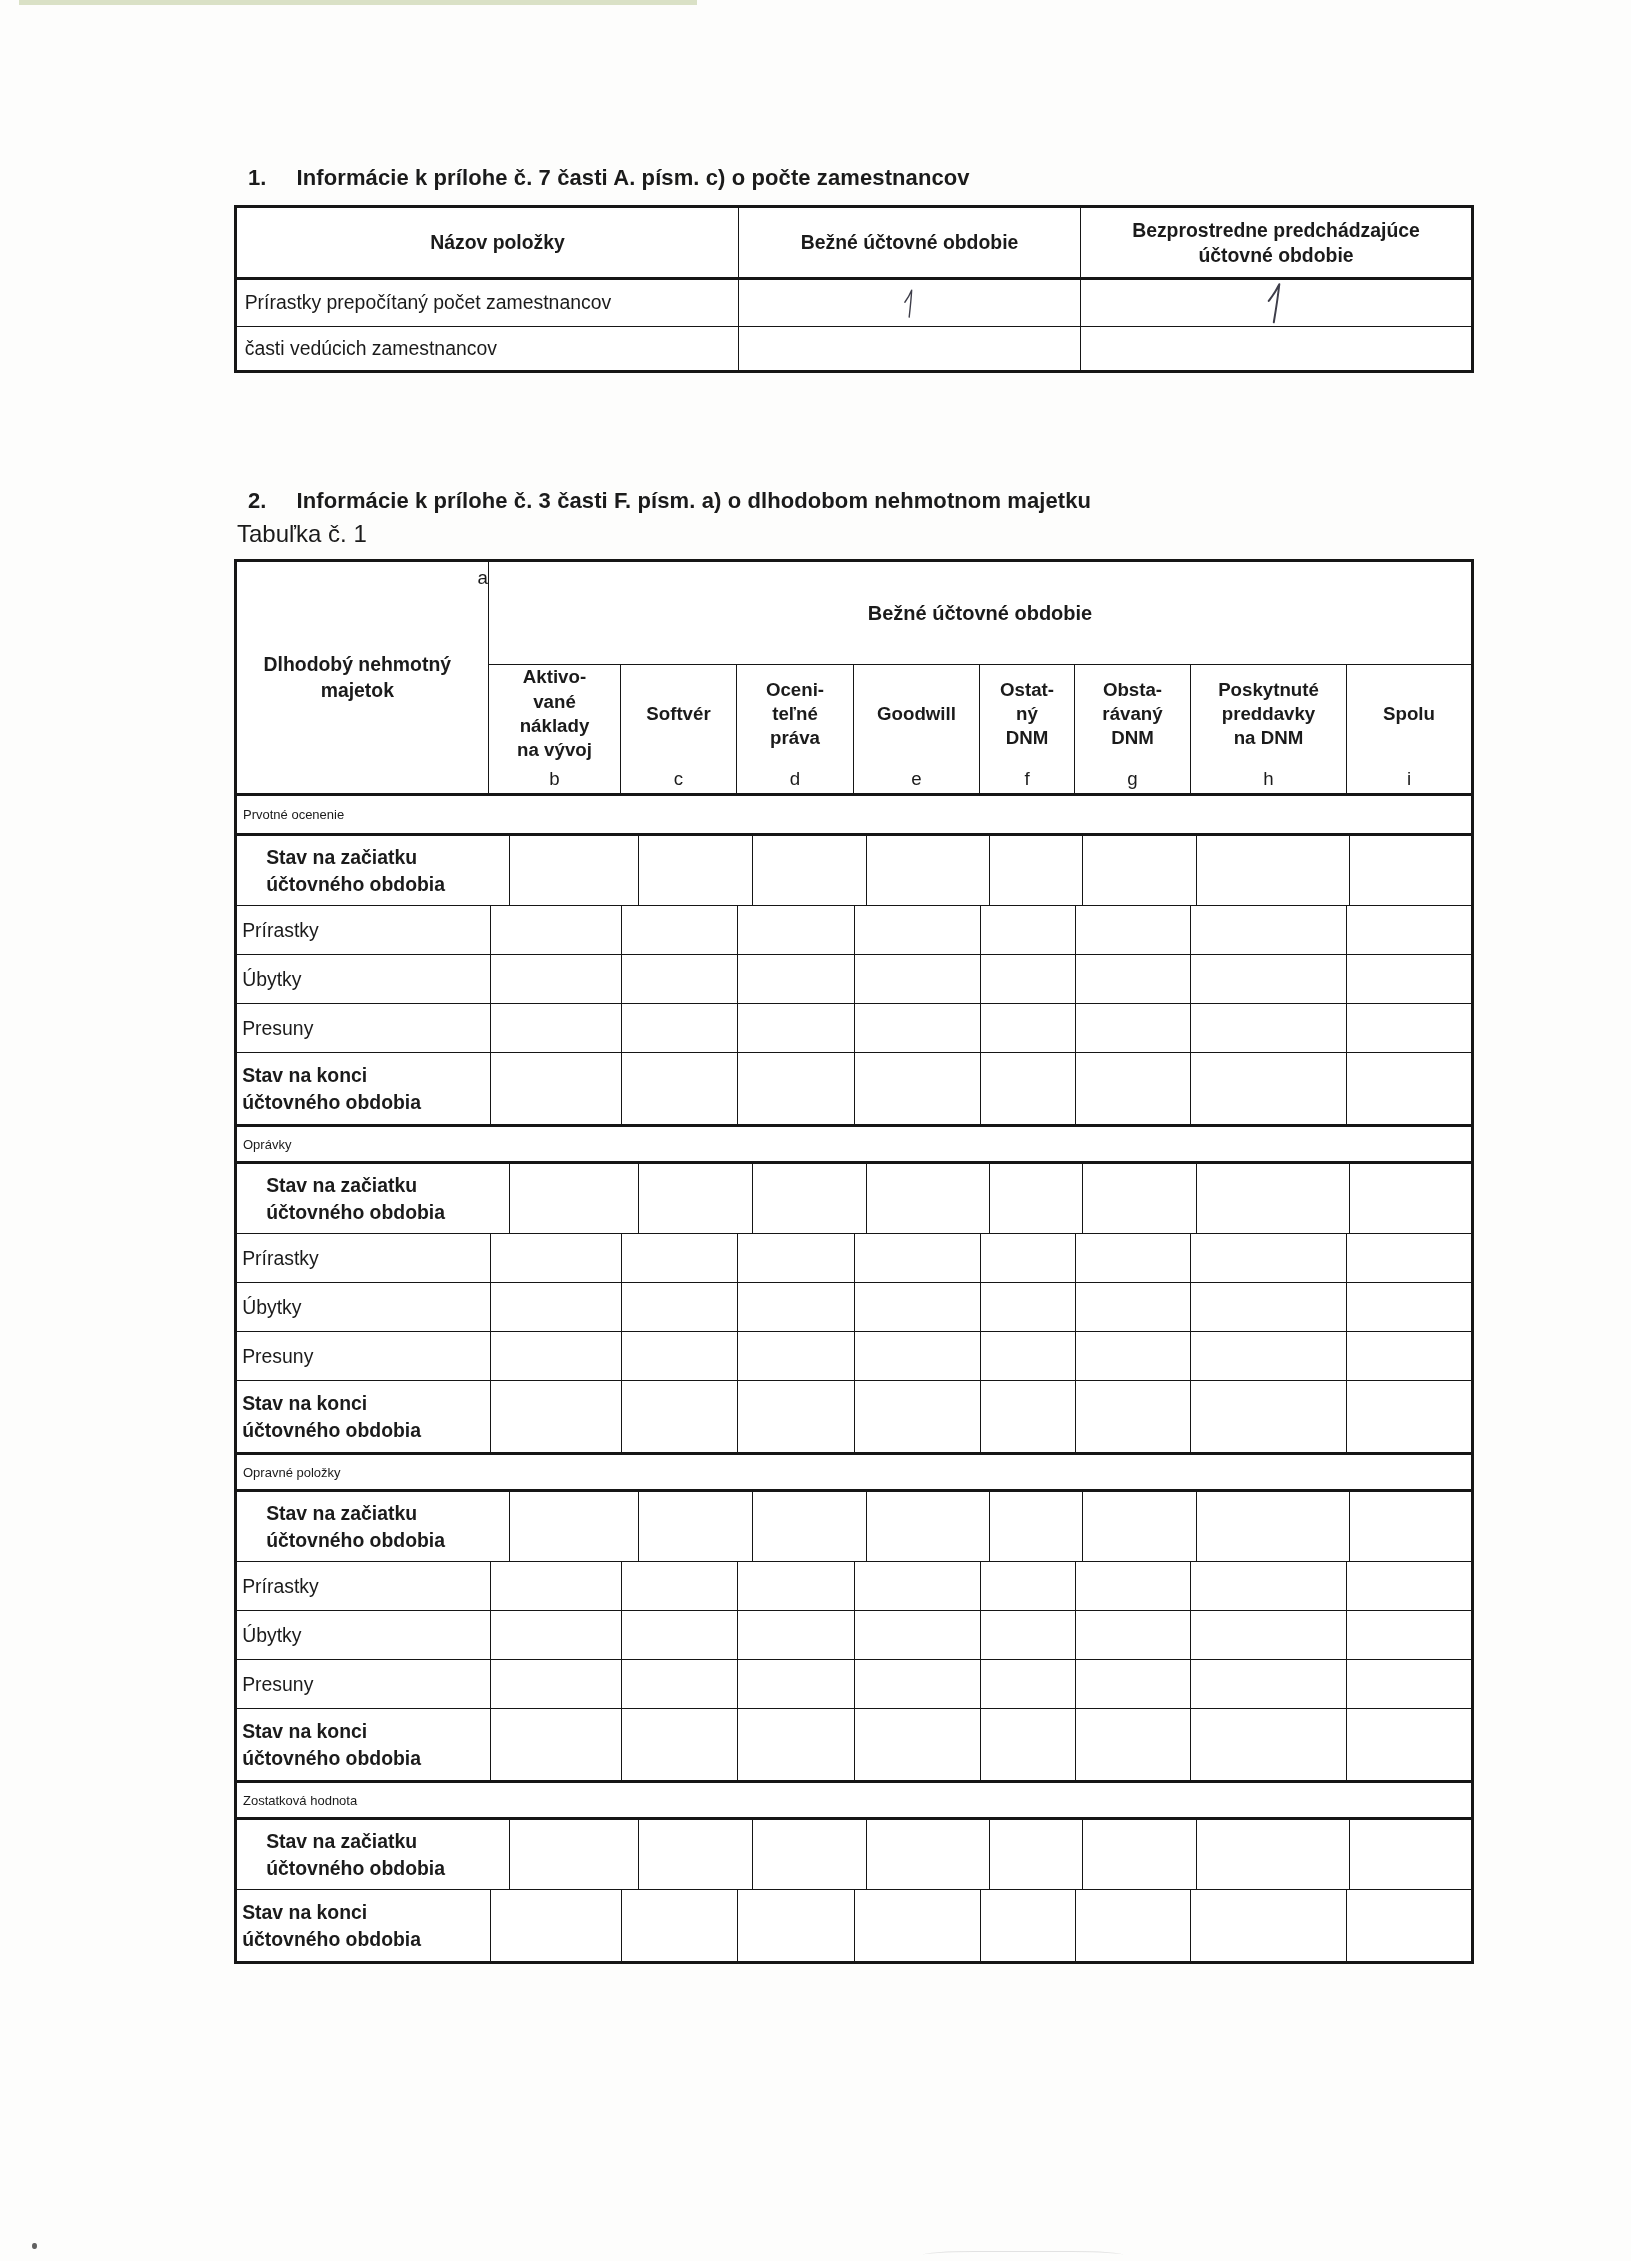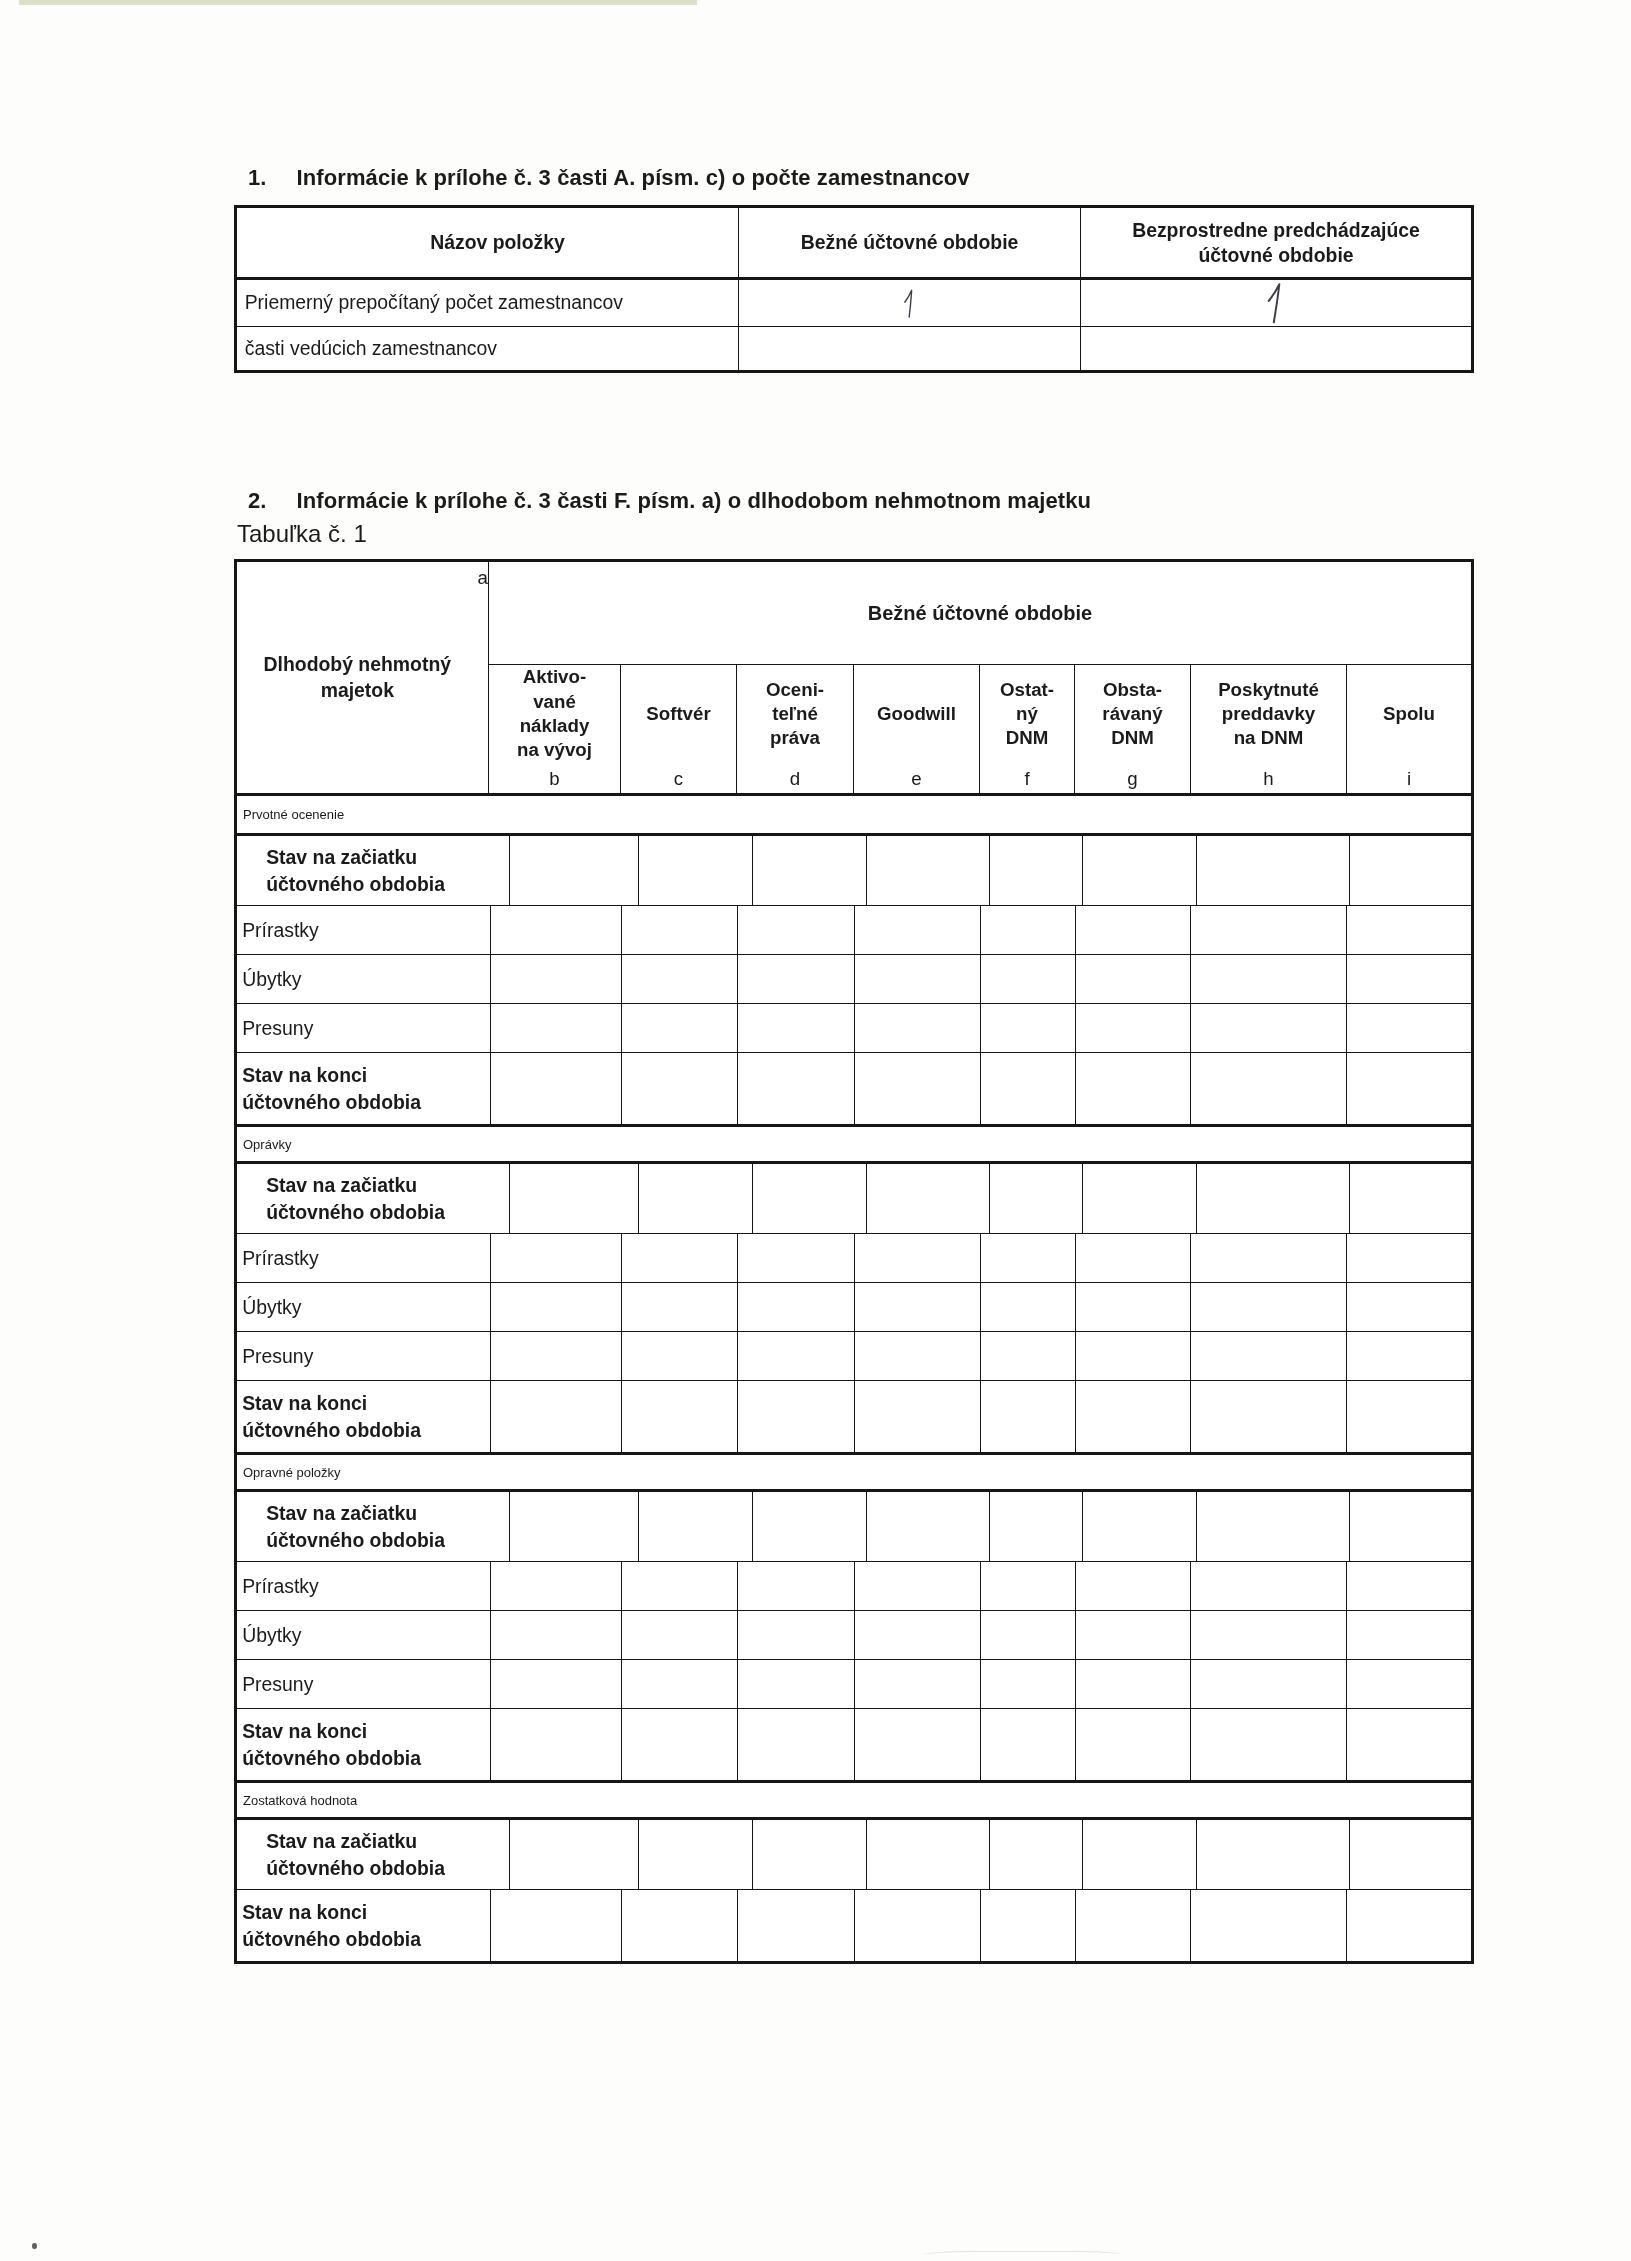--- a/index.html
+++ b/index.html
@@ -84,32 +84,32 @@
 <body>
 
 <div class="page">
 
   <div class="scan-top-strip"></div>
   <div class="scan-dot"></div>
   <div class="scan-arc"></div>
 
   <div class="heading" style="left:248px; top:165px;">
     <span>1.</span>
-    <span>Informácie k prílohe č. 3 časti A. písm. c) o počte zamestnancov</span>
+    <span>Informácie k prílohe č. 7 časti A. písm. c) o počte zamestnancov</span>
   </div>
 
   <div class="t1">
     <div class="t1-header">
       <div class="t1h-cell t1-c1">Názov položky</div>
       <div class="t1h-cell t1-c2">Bežné účtovné obdobie</div>
       <div class="t1h-cell t1-c3 pre">Bezprostredne predchádzajúce
 účtovné obdobie</div>
     </div>
     <div class="t1-row t1-r1 first">
-      <div class="t1cell label t1-c1">Priemerný prepočítaný počet zamestnancov</div>
+      <div class="t1cell label t1-c1">Prírastky prepočítaný počet zamestnancov</div>
       <div class="t1cell val t1-c2">
           <span class="hw">
             <svg viewBox="0 0 44 100" fill="none" xmlns="http://www.w3.org/2000/svg" height="31" width="13.6">
     <path d="M6 46 Q19 28 28 7 Q26 42 20 94" stroke="currentColor" stroke-width="4.5" stroke-linecap="round" stroke-linejoin="round"></path>
   </svg>
           </span>
         </div>
       <div class="t1cell val t1-c3">
           <span class="hw" style="transform: rotate(3deg);">
             <svg viewBox="0 0 44 100" fill="none" xmlns="http://www.w3.org/2000/svg" height="44" width="19.4">

